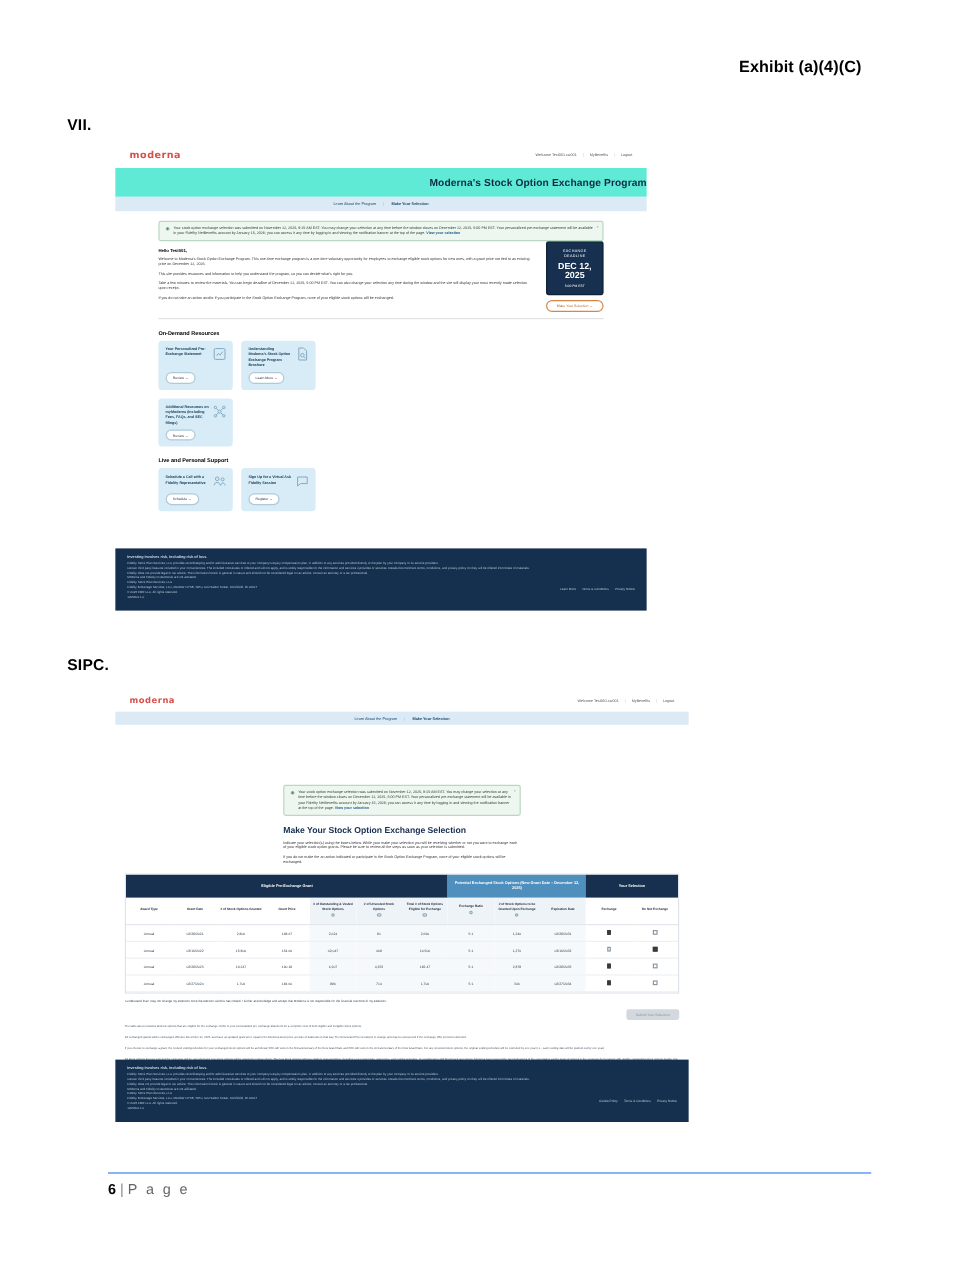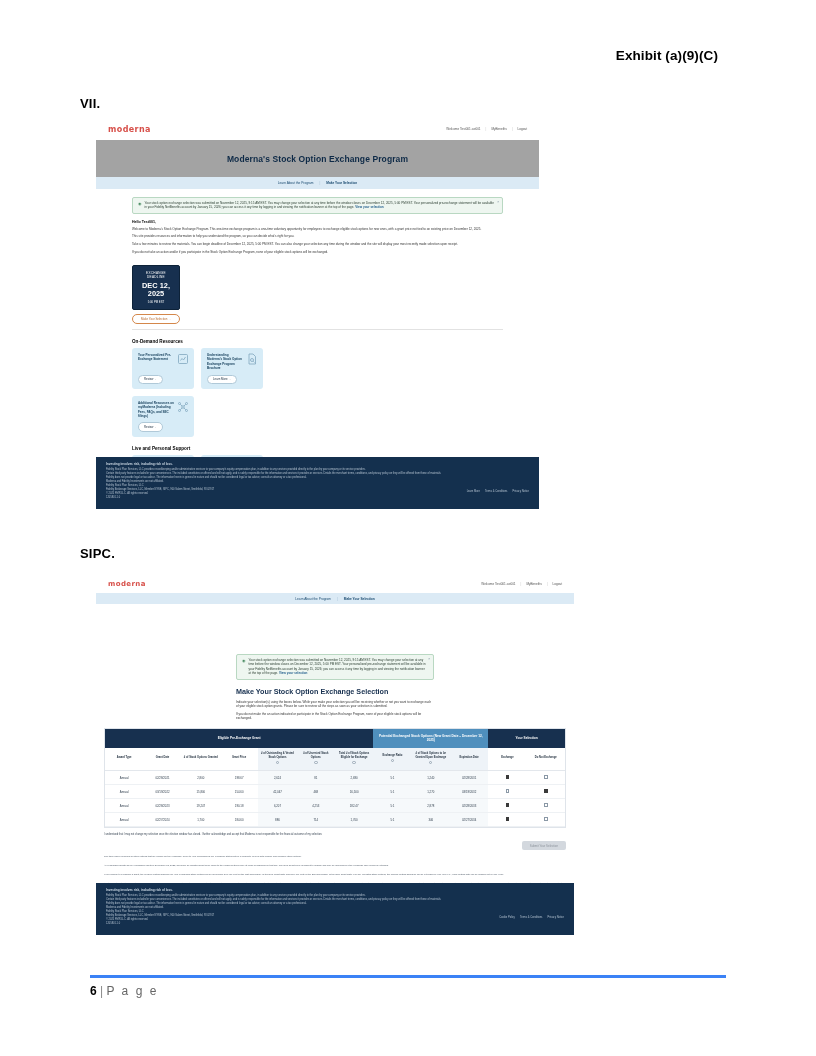--- a/index.html
+++ b/index.html
@@ -13,29 +13,29 @@
     overflow:hidden;
   }
 
   
   .exhibit-tag{
     position:absolute; top:48px; right:98px;
     font-size:13.5px; font-weight:bold; letter-spacing:.1px;
   }
 
   .section-head{
-    position:absolute; left:80px; display:flex; align-items:flex-start;
+    position:absolute; left:56px; display:flex; align-items:flex-start;
     font-size:13px; font-weight:bold;
   }
   .section-head .num{ width:48px; flex:none; letter-spacing:.2px;}
   .section-head .ttl{ letter-spacing:-.1px; }
 
   .page-footer{
     position:absolute; left:90px; right:90px; bottom:58px;
-    border-top:3px solid #3b82f6; padding-top:6px;
+    border-top:1px solid #3b82f6; padding-top:6px;
     font-size:12px;
   }
   .page-footer .pg{ font-weight:bold; }
   .page-footer .sep{ color:#888; font-weight:normal; }
   .page-footer .lbl{ color:#666; letter-spacing:2px; }
 
   
   .shot{ position:absolute; background:#fff; overflow:hidden; }
 
   
@@ -44,22 +44,22 @@
     height:22px; background:#fff; display:flex; align-items:center;
     justify-content:space-between; padding:0 12px;
   }
   .logo{
     color:#d7504a; font-size:8px; font-weight:bold; letter-spacing:.4px;
     font-family:"DejaVu Sans", sans-serif;
   }
   .top-links{ display:flex; align-items:center; gap:5px; font-size:3.1px; color:#555; }
   .top-links .bar{ color:#bbb; }
   .hero{
-    background:#a3a3a3; height:37px; display:flex; align-items:center;
-    justify-content:center;
+    background:#5eead4; height:24px; display:flex; align-items:center;
+    justify-content:flex-end;
   }
   .hero-t{ color:#0e2a47; font-size:8.5px; font-weight:bold; letter-spacing:.1px; }
   .subnav{
     background:#dbeaf5; height:12px; display:flex; align-items:center;
     justify-content:center; gap:6px; font-size:3.2px; color:#17486e;
   }
   .subnav .act{ font-weight:bold; }
   .subnav .bar{ color:#9bb8ce; }
   .body-wrap{ padding:8px 36px 0 36px; }
 
@@ -69,21 +69,21 @@
   }
   .alert .ck{ color:#4a8c63; font-size:4px; line-height:1.25; }
   .alert .msg{ font-size:3.05px; line-height:1.45; color:#2b3e31; }
   .alert .msg b{ color:#1f5c8b; }
   .alert .x{ position:absolute; right:3px; top:2px; font-size:3.2px; color:#789; }
 
   .greet{ font-size:3.6px; font-weight:bold; margin:6px 0 3px; }
   .para{ font-size:3.05px; line-height:1.5; color:#333; margin:0 0 3px; }
   .hr{ border-top:1px solid #e2e2e2; margin:5px 0; }
 
-  .row2{ display:flex; gap:8px; align-items:flex-start;flex-direction:column; }
+  .row2{ display:flex; gap:8px; align-items:flex-start; }
   .col-main{ flex:1; }
 
   .deadline{
     width:48px; flex:none; background:#17304f; border:1px solid #0d2238;
     border-radius:2px; color:#fff; text-align:center; padding:5px 2px;
   }
   .deadline .lab{ font-size:3.1px; letter-spacing:.3px; line-height:1.35; }
   .deadline .big{ font-size:7.4px; font-weight:bold; line-height:1.05; margin:3px 0 2px;}
   .deadline .tm{ font-size:2.8px; }
   .dl-btn{
@@ -174,21 +174,21 @@
   .foot2 .fh{ font-size:3.1px; font-weight:bold; margin-bottom:2px; }
   .foot2 .fl{ font-size:2.55px; line-height:1.55; opacity:.85; }
   .foot2 .flinks{
     position:absolute; right:10px; bottom:16px; display:flex; gap:5px;
     font-size:2.6px; opacity:.85;
   }
 </style>
 </head>
 <body>
 
-<div class="exhibit-tag">Exhibit (a)(9)(C)</div>
+<div class="exhibit-tag">Exhibit (a)(4)(C)</div>
 
 <div class="section-head" style="top:96px;">
   <span class="num">VII.</span>
 </div>
 
 <div class="section-head" style="top:546px;">
   <span class="num">SIPC.</span>
 </div>
 
 <div class="shot" id="shot1">

